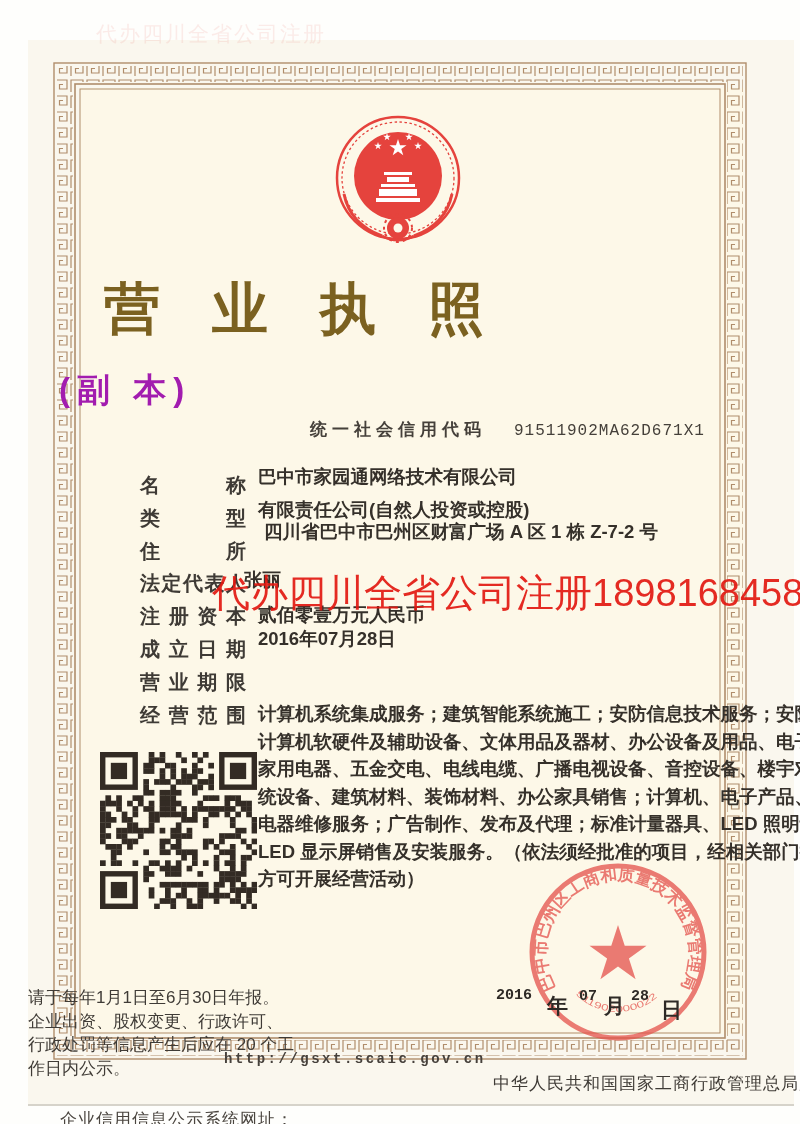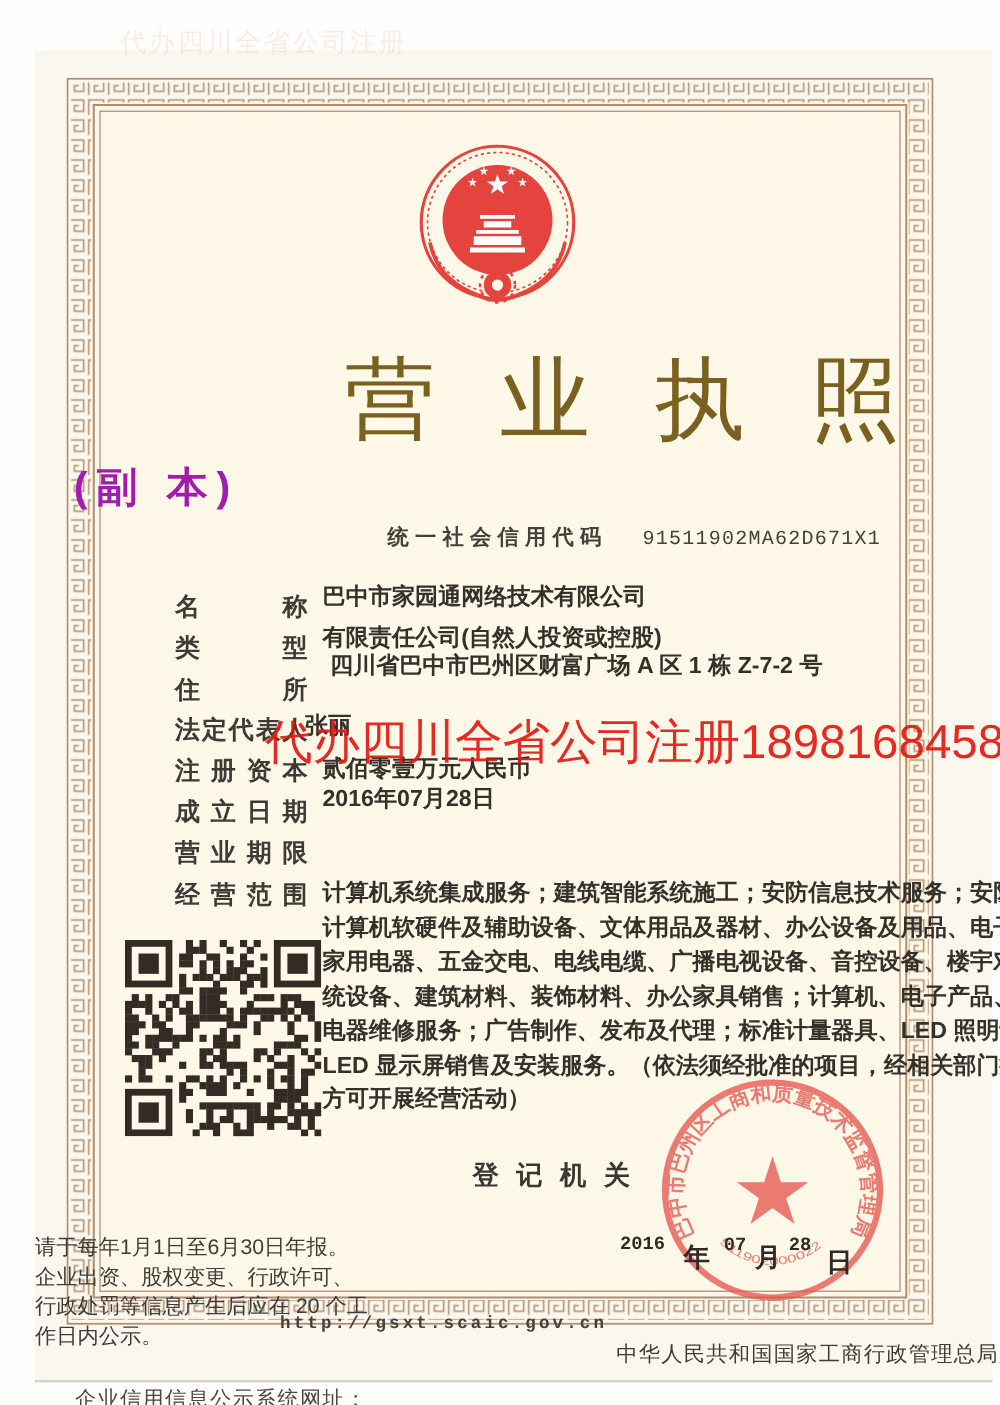--- a/index.html
+++ b/index.html
@@ -22,21 +22,21 @@
   .frame { position:absolute; left:25px; top:22px; z-index:1; }
   .content { position:absolute; z-index:2; }
 
   .ghost-mark {
     position:absolute; left:96px; top:20px; z-index:3;
     font-size:21px; letter-spacing:2px; color:rgba(235,130,120,0.15);
   }
   .emblem { position:absolute; left:302px; top:72px; }
   .title {
     position:absolute; left:24px; top:232px; width:720px;
-    text-align:right; font-size:72px; font-weight:normal;
+    text-align:left; font-size:56px; font-weight:bold;
     color:#7b6120; letter-spacing:52px; padding-left:52px;
     white-space:nowrap;
   }
   .subtitle {
     position:absolute; left:24px; top:328px; width:720px;
     text-align:left; font-size:33px; font-weight:bold;
     color:#a21caf; letter-spacing:7px; padding-left:7px;
   }
   .credit-row {
     position:absolute; left:282px; top:378px; display:flex; gap:28px;
@@ -484,21 +484,20 @@
         <rect x="5.413793103448276" y="5.413793103448276" width="27.06896551724138" height="27.06896551724138" fill="#fdf8e8"></rect>
         <rect x="10.827586206896552" y="10.827586206896552" width="16.241379310344826" height="16.241379310344826" fill="#332b24"></rect>
         <rect x="119.10344827586206" y="0" width="37.89655172413793" height="37.89655172413793" fill="#332b24"></rect>
         <rect x="124.51724137931035" y="5.413793103448276" width="27.06896551724138" height="27.06896551724138" fill="#fdf8e8"></rect>
         <rect x="129.9310344827586" y="10.827586206896552" width="16.241379310344826" height="16.241379310344826" fill="#332b24"></rect>
         <rect x="0" y="119.10344827586206" width="37.89655172413793" height="37.89655172413793" fill="#332b24"></rect>
         <rect x="5.413793103448276" y="124.51724137931035" width="27.06896551724138" height="27.06896551724138" fill="#fdf8e8"></rect>
         <rect x="10.827586206896552" y="129.9310344827586" width="16.241379310344826" height="16.241379310344826" fill="#332b24"></rect>
       </svg></div>
 
-  <div class="reg-label">登记机关</div>
 
   <div class="seal">
     <svg width="188" height="188" viewBox="0 0 188 188">
       <g opacity="0.75">
         <circle cx="94" cy="94" r="86" fill="none" stroke="#e4514b" stroke-width="5"></circle>
         <polygon points="0,-30 6.74,-9.27 28.53,-9.27 10.9,3.54 17.63,24.27 0,11.46 -17.63,24.27 -10.9,3.54 -28.53,-9.27 -6.74,-9.27" fill="#e4514b" transform="translate(94,97)"></polygon>
         <defs>
           <path id="sealArc" d="M 31.6,130 A 72,72 0 1 1 156.4,130" fill="none"></path>
           <path id="serialArc" d="M 51.6,136.4 A 60,60 0 0 0 136.4,136.4" fill="none"></path>
         </defs>

